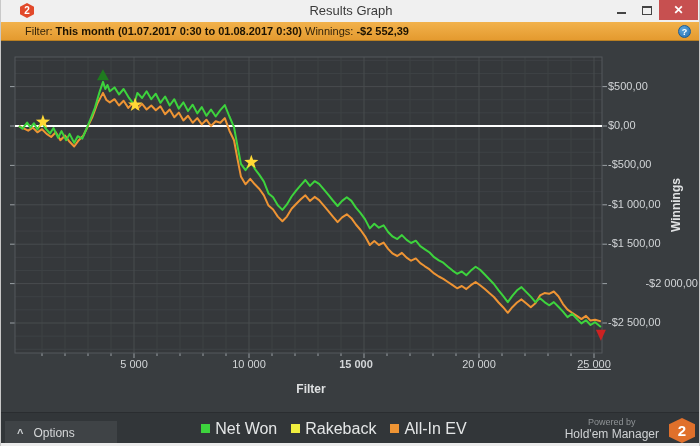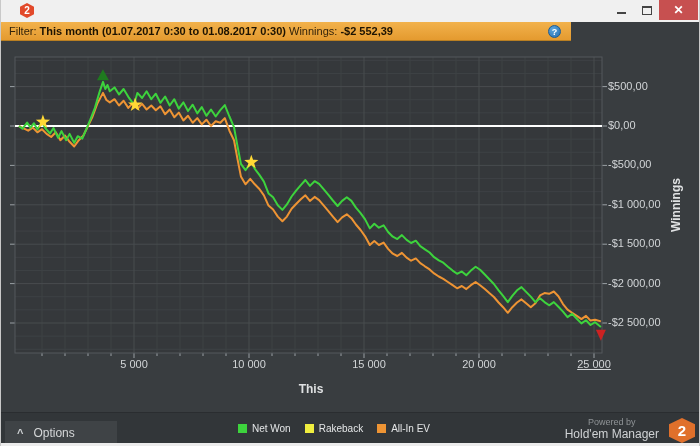--- a/index.html
+++ b/index.html
@@ -18,23 +18,23 @@
   #title { position:absolute; top:3px; left:0; width:100%; text-align:center;
     font-size:13px; color:#3a3a3a; }
   .winbtn { position:absolute; top:0; height:20px; display:flex; align-items:center; justify-content:center; cursor:default; }
   #btn-min { left:608px; width:24px; }
   #btn-min .glyph { width:9px; height:2px; background:#444; margin-top:6px; }
   #btn-max { left:634px; width:24px; }
   #btn-max .glyph { width:10px; height:9px; border:1px solid #444; border-top-width:2px; background:#f0f0f0; }
   #btn-close { left:658px; width:39px; background:#c75050; }
   #btn-close .glyph { color:#fff; font-size:12px; font-weight:bold; line-height:20px; }
   
-  #filterbar { position:absolute; top:22px; left:0; width:570px; height:19px;
+  #filterbar { position:absolute; top:22px; left:0; width:700px; height:19px;
     background:linear-gradient(#f2b24c,#e49a2f); border-bottom:1px solid #b97f22;
-    font-size:11px; color:#33230a; line-height:19px; padding-left:8px; }
+    font-size:11px; color:#33230a; line-height:19px; padding-left:24px; }
   #filterbar b { color:#1d1302; }
   #help-icon { position:absolute; right:10px; top:3px; width:13px; height:13px; border-radius:50%;
     background:radial-gradient(circle at 35% 30%, #5aa6dd, #2a6faf); border:1px solid #1b5c96;
     color:#fff; font-size:9px; font-weight:bold; text-align:center; line-height:12px; }
   
   #chart { position:absolute; top:41px; left:0; width:556px; height:371px; background:#393d40; }
   #plot-svg { position:absolute; top:0; left:0; }
   .ytick { position:absolute; left:607px; width:90px; font-size:11px; color:#d2d5d7; }
   .xtick { position:absolute; top:317px; width:70px; text-align:center; font-size:11px; color:#d2d5d7; }
   #xlabel { position:absolute; left:270px; top:341px; width:80px; text-align:center;
@@ -43,36 +43,37 @@
     font-size:12px; font-weight:bold; color:#dfe1e2; transform:rotate(-90deg); }
   
   #bottombar { position:absolute; top:412px; left:0; width:700px; height:34px; background:#323639;
     border-top:1px solid #2a2d30; }
   #bottom-edge { position:absolute; bottom:0; left:0; width:700px; height:3px; background:#ececec; }
   #options-btn { position:absolute; left:4px; top:8px; width:112px; height:23px; background:#40444733;
     background:#3f4346; display:flex; align-items:center; color:#d5d7d8; font-size:12px; }
   #options-caret { margin:0 10px 0 12px; font-size:11px; font-weight:bold; color:#cfd2d4; line-height:10px; }
   #legend { position:absolute; left:0; right:34px; top:0; height:31px;
     display:flex; align-items:center; justify-content:center; gap:14px; }
-  .legend-item { display:flex; align-items:center; gap:5px; font-size:10px; color:#e4e6e7; }
+  .legend-item { display:flex; align-items:center; gap:5px; font-size:16px; color:#e4e6e7; }
   .swatch { width:9px; height:9px; display:inline-block; }
   #powered { position:absolute; right:42px; top:4px; text-align:center; }
   #powered-by { font-size:9px; color:#8f9396; display:block; }
   #brand { font-size:12px; color:#cfd2d4; display:block; margin-top:0px; }
   #hm-logo { position:absolute; right:6px; top:5px; width:26px; height:25px; background:#e0702b;
     clip-path:polygon(50% 0%, 100% 25%, 100% 75%, 50% 100%, 0% 75%, 0% 25%);
     color:#fff; font-size:15px; font-weight:bold; text-align:center; line-height:25px; }
 </style>
 </head>
 <body>
 
 <div id="window">
 
   <div id="titlebar">
     <div id="app-logo">2</div>
+    <div id="title">Results Graph</div>
     <div id="btn-min" class="winbtn">
       <span class="glyph"></span>
     </div>
     <div id="btn-max" class="winbtn">
       <span class="glyph"></span>
     </div>
     <div id="btn-close" class="winbtn">
       <span class="glyph">✕</span>
     </div>
   </div>
@@ -185,31 +186,31 @@
         <polygon points="134.1,56.4 135.9,61.5 141.3,61.6 137.0,64.8 138.6,69.9 134.1,66.9 129.7,69.9 131.3,64.8 127.0,61.6 132.4,61.5" fill="#ffd935"></polygon>
         <polygon points="250.3,113.7 252.1,118.8 257.4,118.9 253.2,122.2 254.7,127.3 250.3,124.2 245.9,127.3 247.4,122.2 243.2,118.9 248.5,118.8" fill="#ffd935"></polygon>
         <polygon points="594.9,288.82 604.9,288.82 599.9,299.82" fill="#cc2222"></polygon>
       </svg>
     <div id="yticks">
         <span class="ytick" style="top: 38.6px;">$500,00</span>
         <span class="ytick" style="top: 78px;">$0,00</span>
         <span class="ytick" style="top: 117.4px;">-$500,00</span>
         <span class="ytick" style="top: 156.8px;">-$1 000,00</span>
         <span class="ytick" style="top: 196.2px;">-$1 500,00</span>
-        <span class="ytick" style="top: 235.6px;">-$2 000,00</span>
+        <span class="ytick" style="top: 235.6px; text-align: right;">-$2 000,00</span>
         <span class="ytick" style="top: 275px;">-$2 500,00</span>
       </div>
     <div id="xticks">
         <span class="xtick" style="left: 98px;">5 000</span>
         <span class="xtick" style="left: 213px;">10 000</span>
-        <span class="xtick" style="left: 333px;">15 000</span>
+        <span class="xtick" style="left: 320px; font-weight: bold;">15 000</span>
         <span class="xtick" style="left: 443px;">20 000</span>
         <span class="xtick" style="left: 558px; text-decoration: underline;">25 000</span>
       </div>
-    <div id="xlabel">This</div>
+    <div id="xlabel">Filter</div>
     <div id="ylabel">Winnings</div>
   </div>
 
   <div id="bottombar">
     <div id="options-btn">
       <span id="options-caret">^</span>
       <span>Options</span>
     </div>
     <div id="legend">
       <span class="legend-item">

